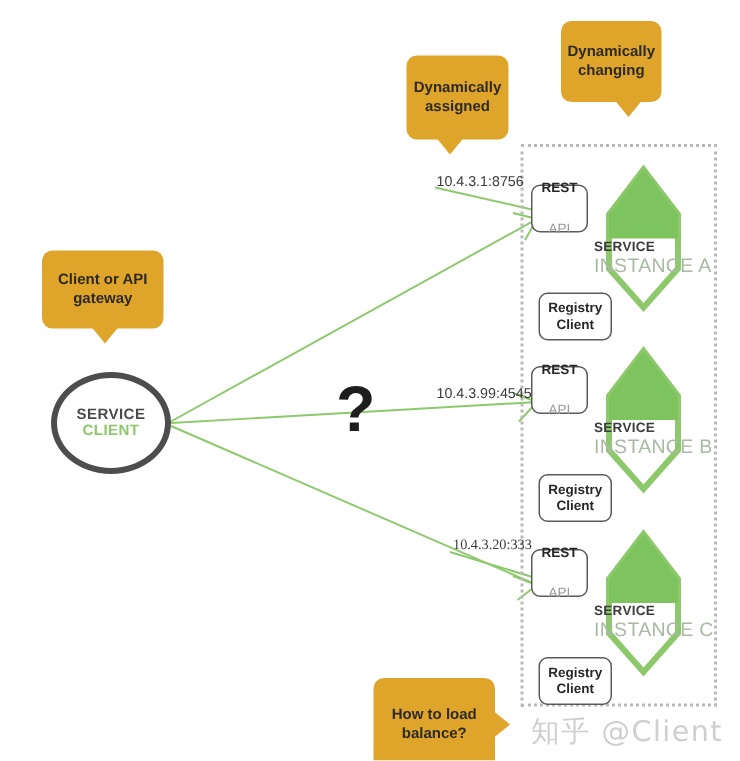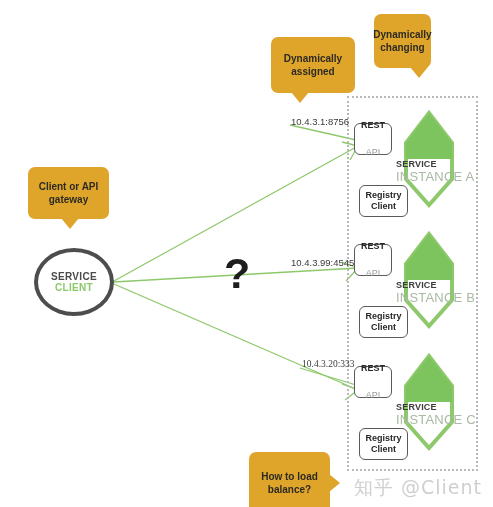--- a/index.html
+++ b/index.html
@@ -24,23 +24,23 @@
     position:absolute;bottom:-10px;width:0;height:0;
     border-left:9px solid transparent;border-right:9px solid transparent;
     border-top:11px solid #dfa52b;
   }
   .callout .tail-right{
     position:absolute;right:-10px;top:50%;margin-top:-9px;width:0;height:0;
     border-top:9px solid transparent;border-bottom:9px solid transparent;
     border-left:11px solid #dfa52b;
   }
 
-  #callout-dyn-assigned{left:271px;top:37px;width:84px;height:56px;}
+  #callout-dyn-assigned{left:271px;top:37px;width:68px;height:56px;}
   #callout-dyn-assigned .tail-down{left:20px;}
-  #callout-dyn-changing{left:374px;top:14px;width:57px;height:54px;}
+  #callout-dyn-changing{left:374px;top:14px;width:67px;height:54px;}
   #callout-dyn-changing .tail-down{left:36px;}
   #callout-client-gw{left:28px;top:167px;width:81px;height:52px;justify-content:center;}
   #callout-client-gw .tail-down{left:33px;}
   #callout-load-balance{left:249px;top:452px;width:81px;height:62px;}
 
   
   #service-client{
     position:absolute;left:34px;top:248px;width:80px;height:68px;
     border:4px solid #4d4d4d;border-radius:50%;
     display:flex;flex-direction:column;align-items:center;justify-content:center;
@@ -67,21 +67,21 @@
   .rest-api-box{
     position:absolute;left:6px;top:16px;width:38px;height:32px;
     border:1.6px solid #5a5a5a;border-radius:6px;background:#fff;
     display:flex;flex-direction:column;align-items:center;justify-content:center;
     box-sizing:border-box;z-index:4;gap:16px;
   }
   .rest-api-box .r1{font-size:9px;font-weight:bold;color:#272727;line-height:11px;}
   .rest-api-box .r2{font-size:9px;color:#9a9a9a;line-height:11px;}
 
   .registry-box{
-    position:absolute;left:11px;top:78px;width:49px;height:32px;
+    position:absolute;left:11px;top:88px;width:49px;height:32px;
     border:1.6px solid #5a5a5a;border-radius:6px;background:#fff;
     display:flex;flex-direction:column;align-items:center;justify-content:center;
     box-sizing:border-box;z-index:4;
   }
   .registry-box .r1,.registry-box .r2{font-size:9px;font-weight:bold;color:#272727;line-height:11px;}
 
   .svc-label{position:absolute;left:48px;top:52px;width:80px;text-align:left;z-index:3;}
   .svc-label .s1{font-size:9px;font-weight:bold;color:#3c3c3c;letter-spacing:.2px;display:block;}
   .svc-label .s2{font-size:13px;color:#a9b9a3;letter-spacing:.2px;display:block;}
 

